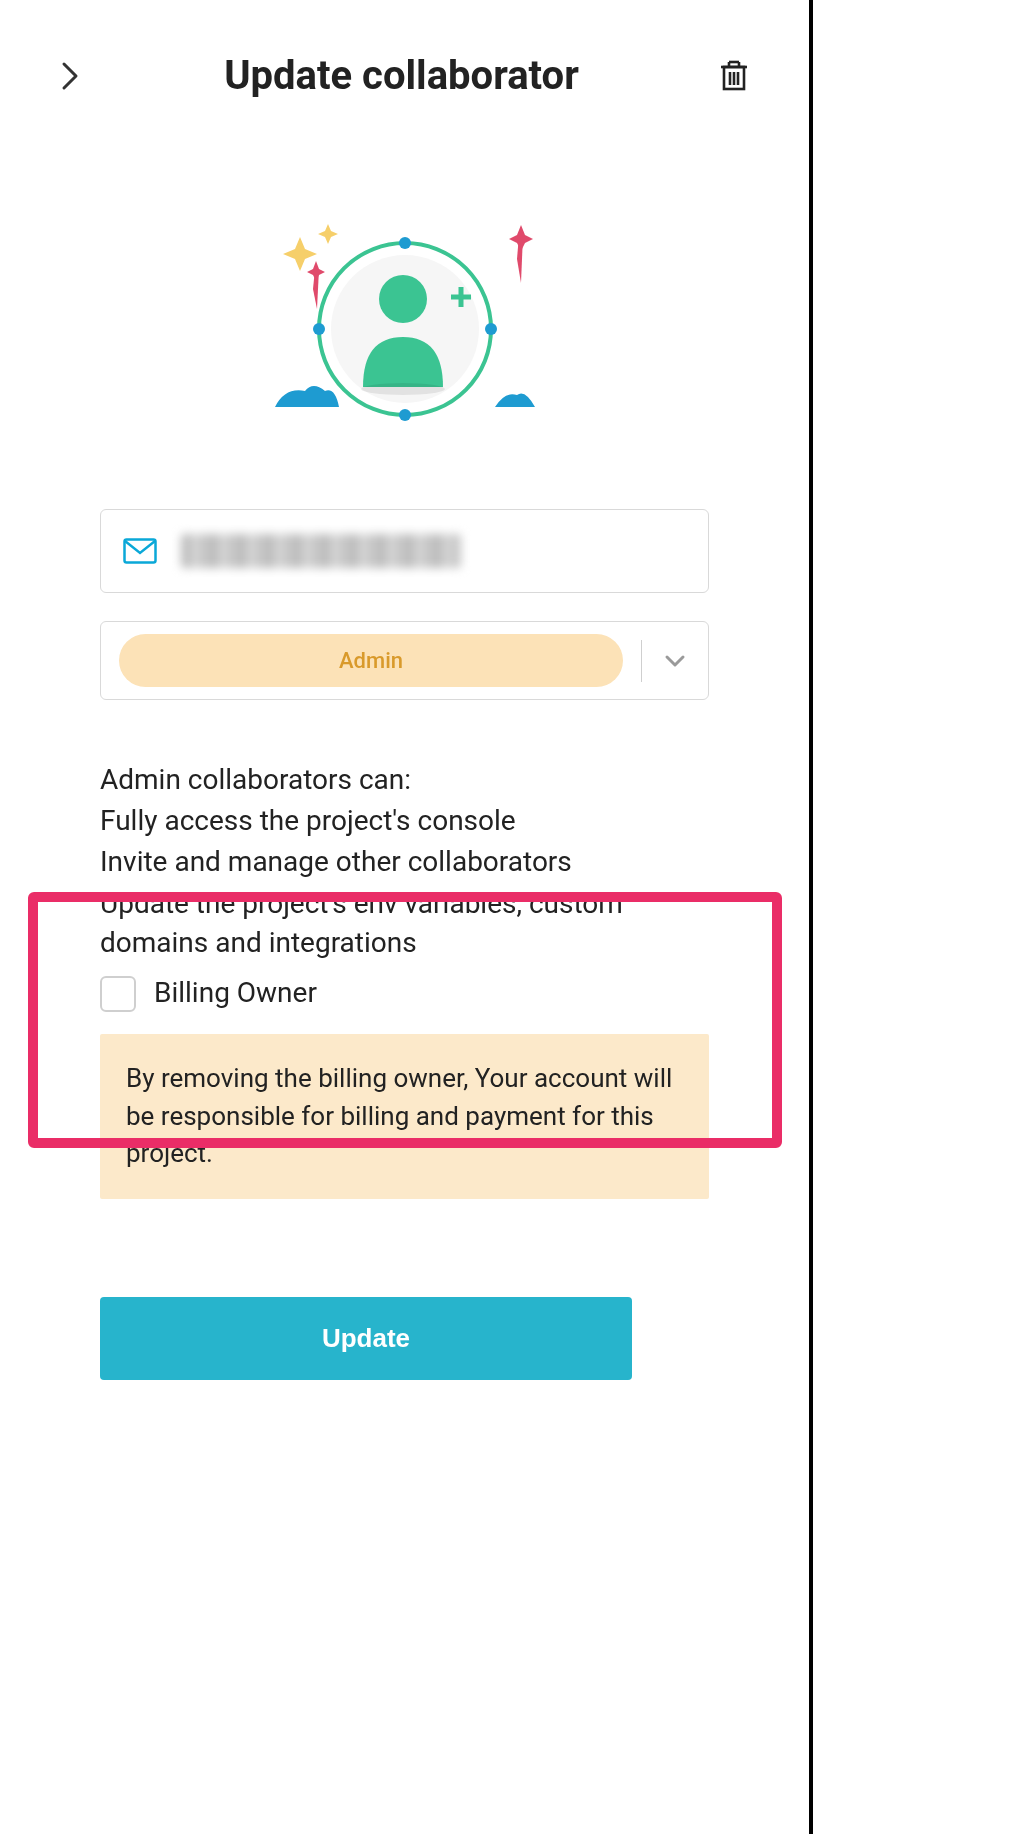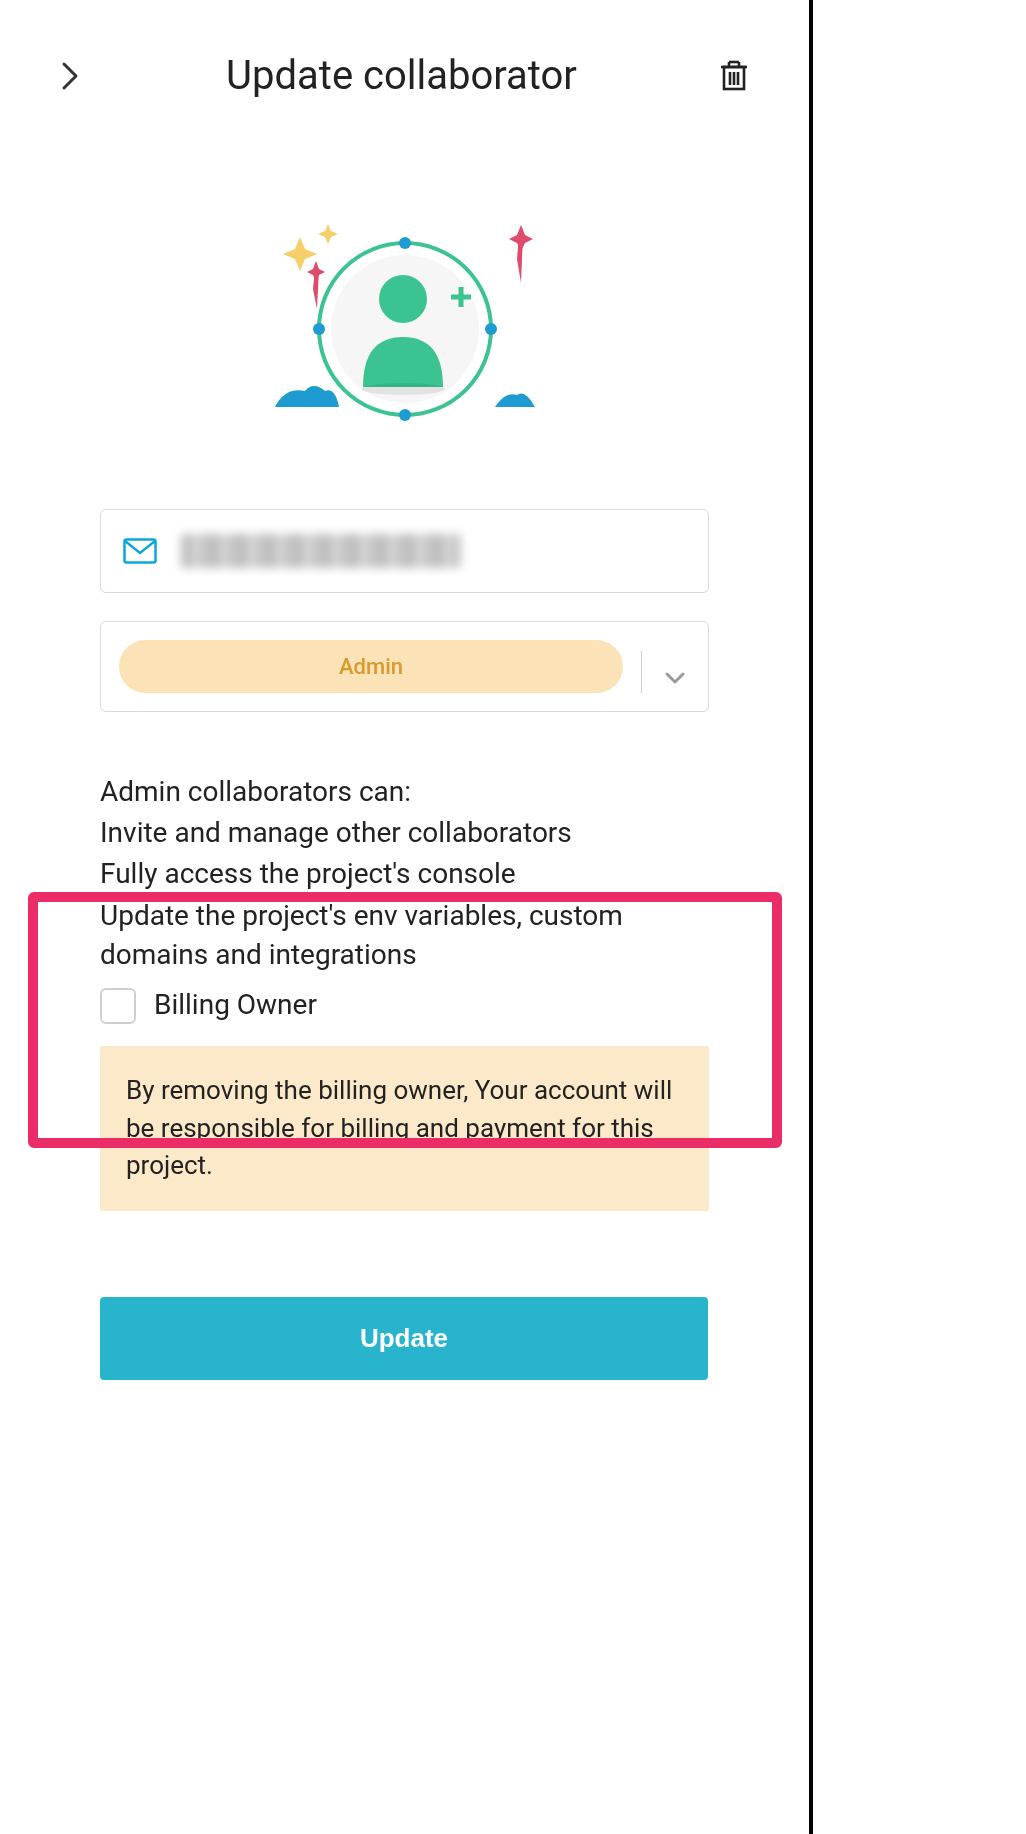--- a/index.html
+++ b/index.html
@@ -1,41 +1,41 @@
 <!DOCTYPE html>
 <html><head>
 <meta charset="utf-8">
 <style>
   * { box-sizing: border-box; margin: 0; padding: 0; }
   html, body { width: 1026px; height: 1834px; font-family: -apple-system, BlinkMacSystemFont, "Segoe UI", Roboto, Helvetica, Arial, sans-serif; background: #fff; color: #222; }
   .viewport { width: 813px; height: 1834px; border-right: 4px solid #000; position: relative; padding: 0; }
   .header { display: flex; align-items: center; justify-content: space-between; padding: 52px 56px 0 56px; }
-  .header .title { flex: 1; text-align: center; font-size: 40px; font-weight: 400; color: #222; }
+  .header .title { flex: 1; text-align: center; font-size: 40px; font-weight: 700; color: #222; }
   .chevron { width: 28px; height: 28px; display:flex; align-items:center; justify-content:center; cursor:pointer; }
   .trash { width: 34px; height: 34px; cursor:pointer; }
   .hero { width: 100%; display:flex; justify-content:center; margin-top: 120px; }
   .hero svg { width: 300px; height: 220px; }
   .form-area { padding: 0 100px; margin-top: 70px; }
   .field { border: 1px solid #d9d9d9; border-radius: 6px; padding: 24px 22px; display:flex; align-items:center; gap: 24px; background:#fff; }
   .mail-icon { width: 34px; height: 26px; flex-shrink:0; }
   .blurred-email { flex:1; height: 34px; background: repeating-linear-gradient(90deg,#bdbdbd 0 10px,#d7d7d7 10px 18px,#c7c7c7 18px 28px); filter: blur(5px); border-radius:4px; max-width: 280px; }
-  .role-field { margin-top: 28px; border:1px solid #d9d9d9; border-radius:6px; display:flex; align-items:flex-end; padding: 18px 18px; gap: 18px; }
+  .role-field { margin-top: 28px; border:1px solid #d9d9d9; border-radius:6px; display:flex; align-items:center; padding: 12px 18px; gap: 18px; }
   .role-pill { flex:1; background:#fce2b7; color:#d99a2b; font-size:22px; font-weight:500; text-align:center; padding: 14px 0; border-radius: 28px; }
   .role-divider { width:1px; height:42px; background:#cfcfcf; }
   .role-caret { width:30px; height:30px; display:flex; align-items:center; justify-content:center; cursor:pointer; }
   .desc { padding: 0 100px; margin-top: 60px; font-size: 28px; line-height: 1.4; color:#222; }
   .desc p { margin-bottom: 2px; }
   .highlight-box { position:absolute; left:28px; width:754px; top:892px; height:256px; border:10px solid #ea2d67; border-radius:6px; pointer-events:none; }
   .billing-section { padding: 0 100px; margin-top: 14px; position:relative; }
   .billing-row { display:flex; gap:18px; }
   .checkbox { width:36px; height:36px; border:2px solid #cfcfcf; border-radius:6px; background:#fff; cursor:pointer; }
   .billing-label { font-size:28px; color:#222; }
   .warning { margin-top: 22px; background:#fce9ca; border-radius:2px; padding: 26px 26px; font-size:26px; line-height:1.45; color:#222; }
   
-  .btn-container { position:absolute; left:100px; top:1297px; width:608px; }
+  .btn-container { position:absolute; left:100px; top:1297px; width:532px; }
   .btn-update2 { width:100%; background:#27b4cc; color:#fff; font-size:26px; font-weight:700; text-align:center; padding:26px 0; border:none; border-radius:4px; cursor:pointer; }
 </style>
 </head>
 <body>
 
 <div class="viewport">
 
   <div class="header">
     <div class="chevron">
       <svg width="20" height="32" viewBox="0 0 20 32" fill="none" stroke="#333" stroke-width="3" stroke-linecap="round" stroke-linejoin="round">
@@ -102,22 +102,22 @@
       <div class="role-caret">
         <svg width="22" height="14" viewBox="0 0 22 14" fill="none" stroke="#9a9a9a" stroke-width="3" stroke-linecap="round" stroke-linejoin="round">
             <polyline points="3,3 11,11 19,3"></polyline>
           </svg>
       </div>
     </div>
   </div>
 
   <div class="desc">
     <p>Admin collaborators can:</p>
+    <p>Fully access the project's console</p>
     <p>Invite and manage other collaborators</p>
-    <p>Fully access the project's console</p>
     <p>Update the project's env variables, custom domains and integrations</p>
   </div>
 
   <div class="billing-section">
     <div class="billing-row">
       <div class="checkbox"></div>
       <div class="billing-label">Billing Owner</div>
     </div>
     <div class="warning">By removing the billing owner, Your account will be responsible for billing and payment for this project.</div>
   </div>

